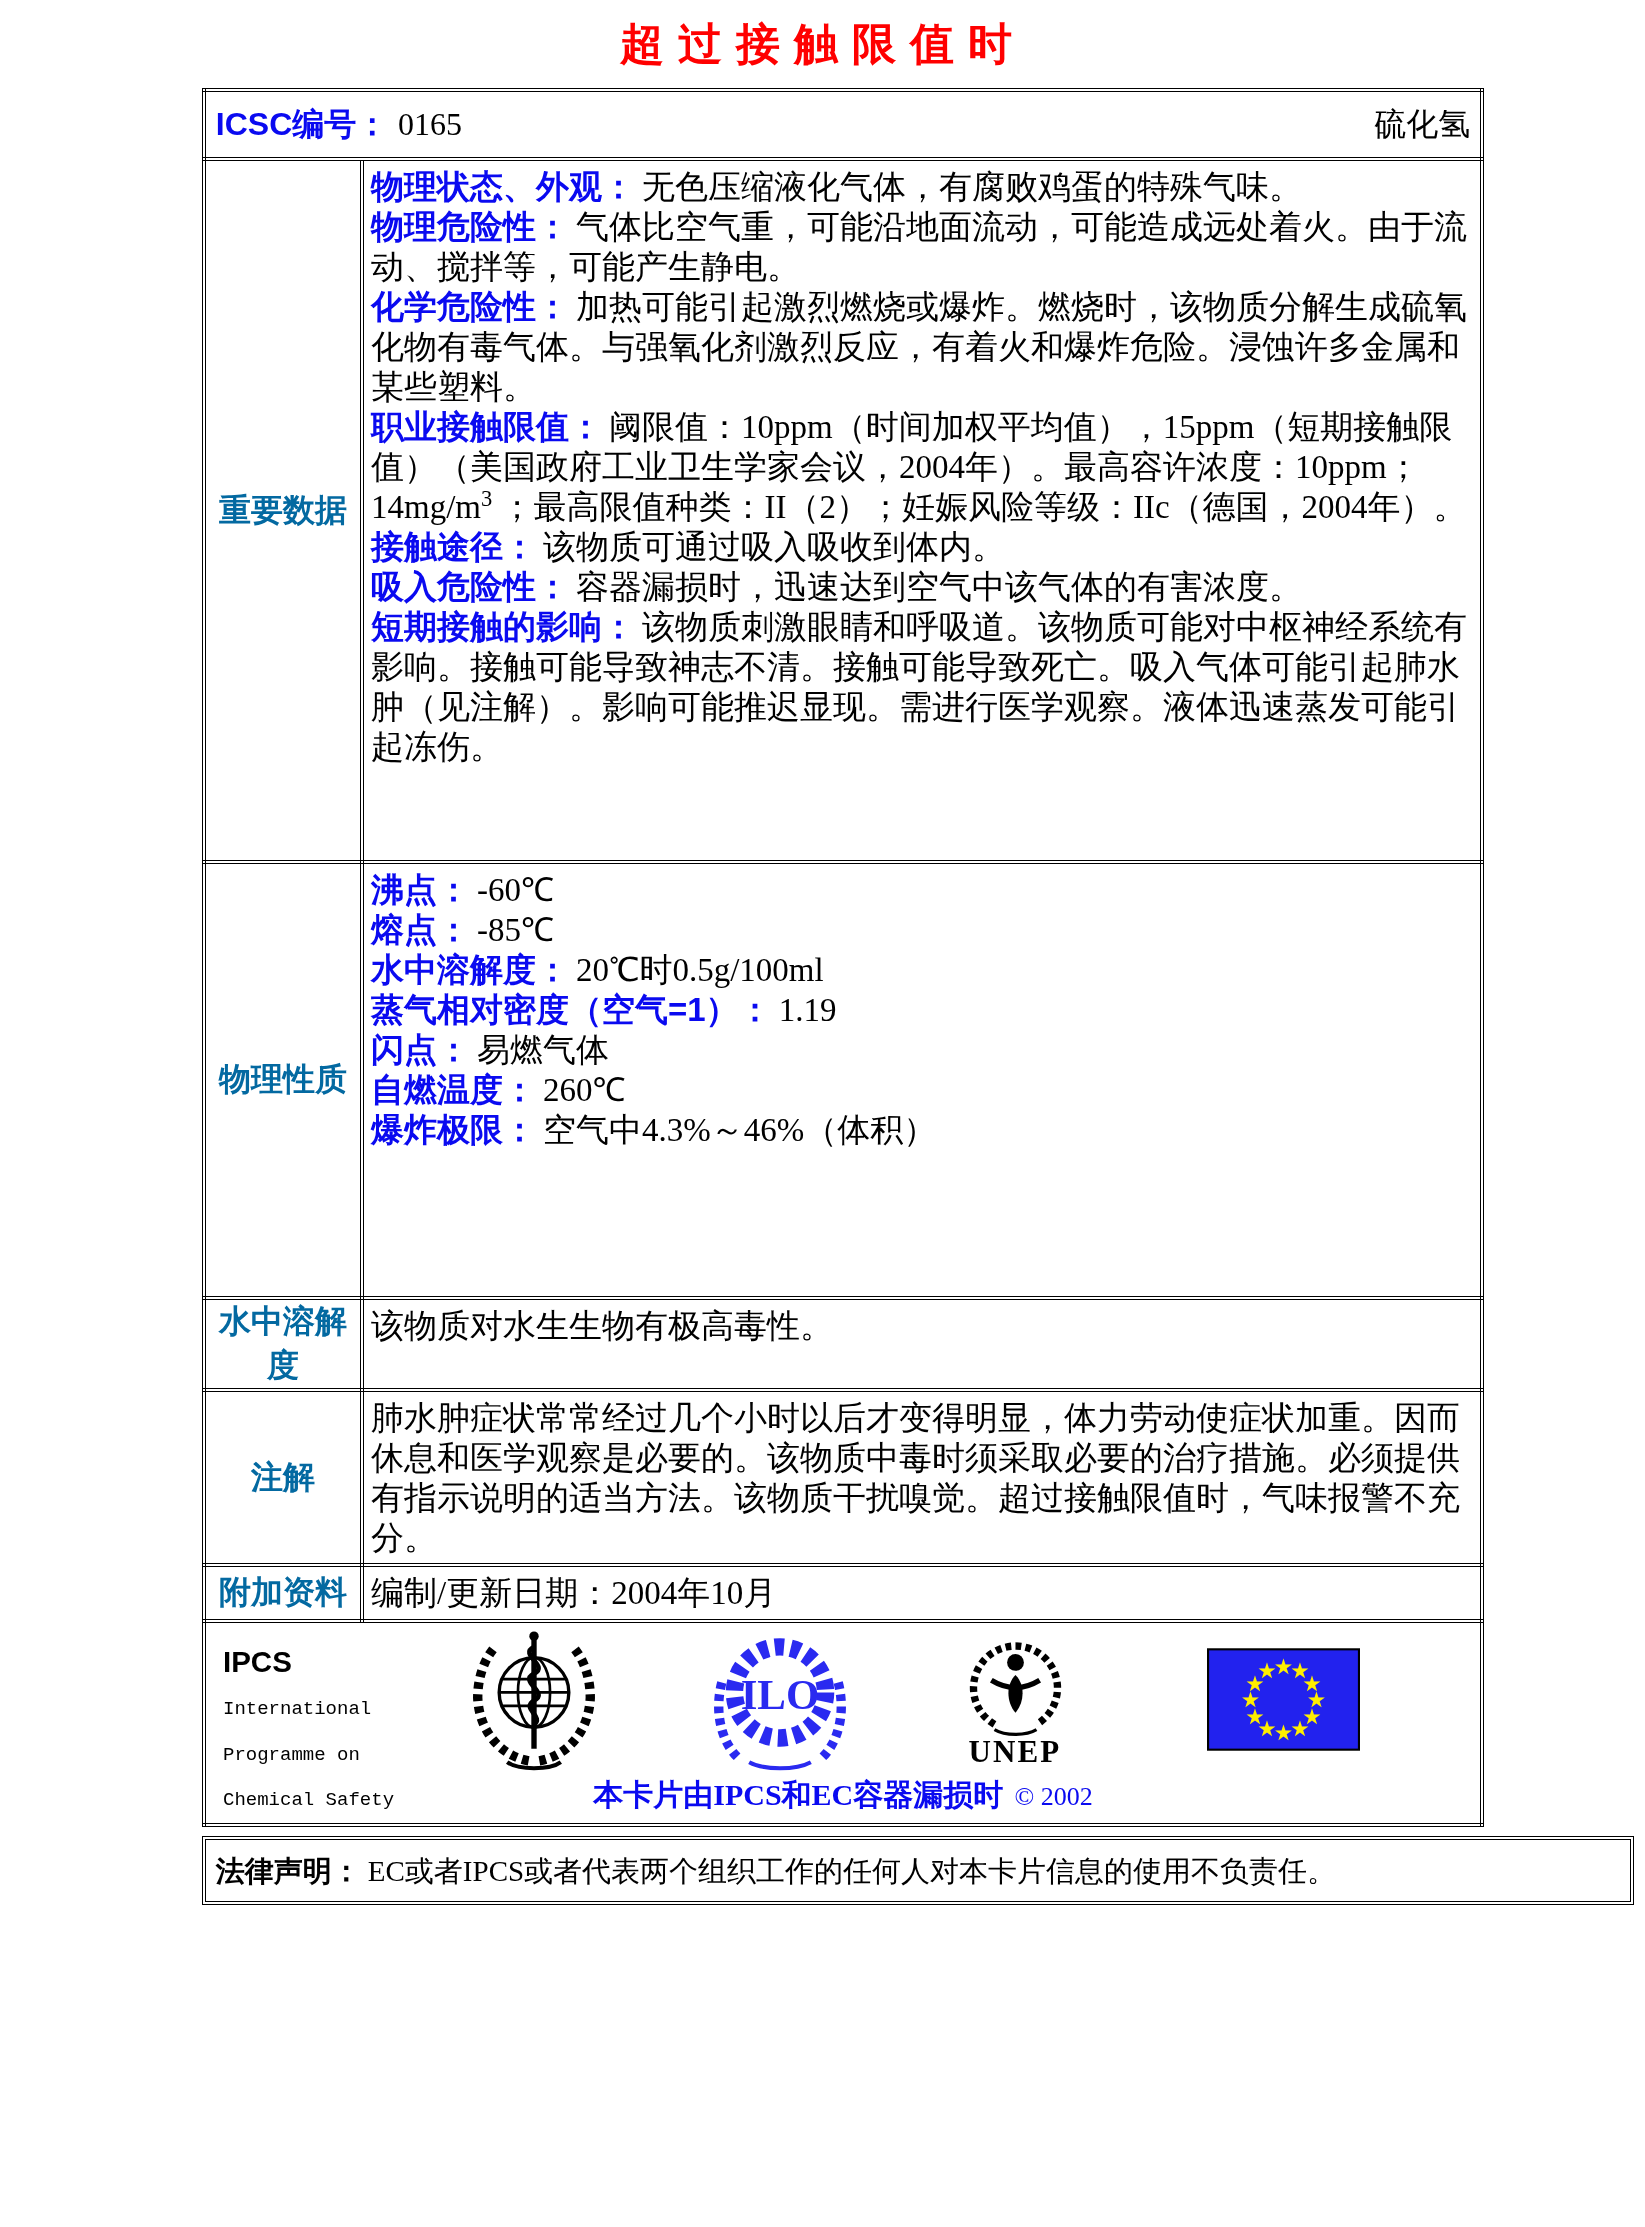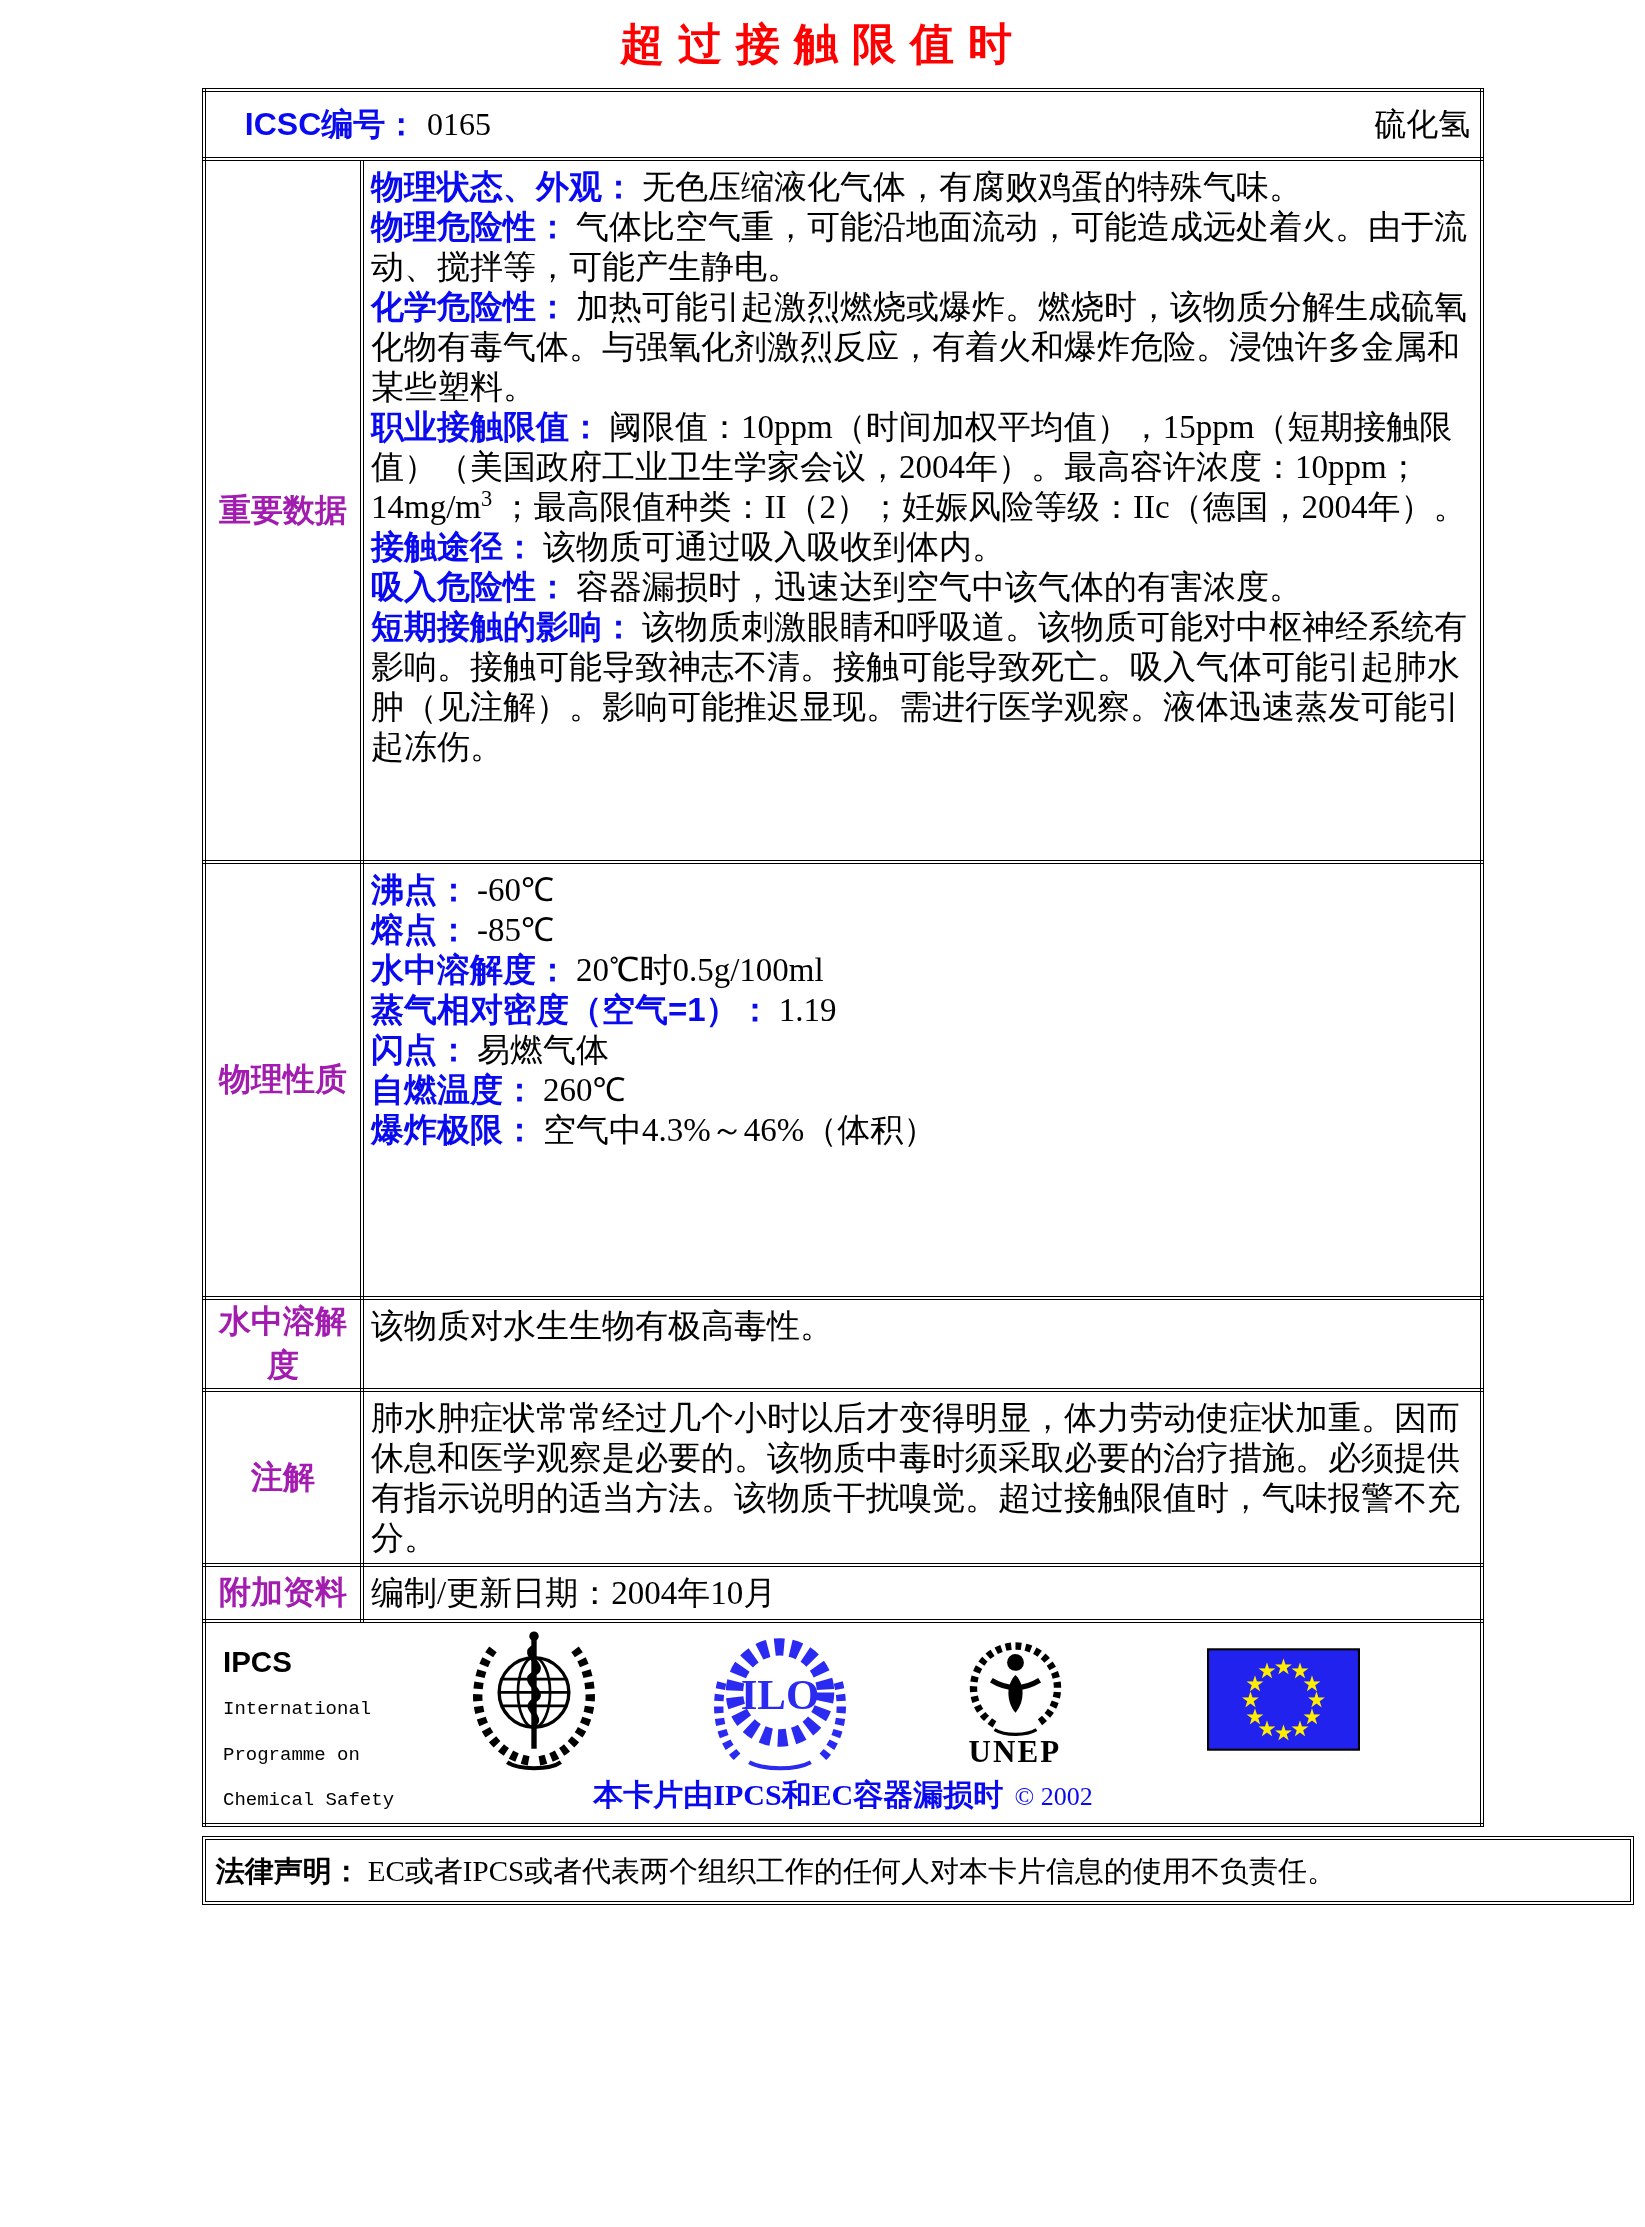--- a/index.html
+++ b/index.html
@@ -17,40 +17,40 @@
   table.card{
     border-collapse:collapse;table-layout:fixed;
     width:1282px;margin:19.7px 0 0 202px;
   }
   table.card, table.card th, table.card td{
     border:4.9px double #000;
   }
   col.label-col{width:158px;}
   th.row-head{vertical-align:middle;text-align:center;padding:0;background:#fff;font-weight:bold;}
   .rowlabel{
-    color:#a21caf;font-family:"Liberation Sans",sans-serif;
+    color:#0369a1;font-family:"Liberation Sans",sans-serif;
     font-weight:bold;font-size:32px;
   }
   td.content{
     vertical-align:top;padding:5.6px 7px;background:#fff;
     font-size:33px;line-height:40px;
   }
   .lbl{
     color:#0a0af0;font-family:"Liberation Sans",sans-serif;
     font-weight:bold;margin-right:7px;
   }
   p.item{margin:0;}
   sup.sp{font-size:22.5px;line-height:0;}
   
   td.icsc-cell{padding:0;}
   .icsc-bar{
     height:65px;display:flex;align-items:center;justify-content:space-between;
     padding:0 9.8px;font-size:32px;
   }
-  .icsc-left{display:flex;align-items:center;margin-left:29px;}
+  .icsc-left{display:flex;align-items:center;}
   .icsc-num{margin-left:9.8px;color:#000;}
   
   td.logos-cell{padding:8px;height:184px;position:relative;}
   .ipcs-block{position:absolute;left:17px;top:22.5px;color:#000;}
   .ipcs-acronym{font-family:"Liberation Sans",sans-serif;font-weight:bold;font-size:29.5px;line-height:34px;}
   .ipcs-line{font-family:Liberation Mono, monospace;font-size:19px;line-height:29.5px;margin-top:16px;}
   .logo{position:absolute;}
   .who-logo{left:261px;top:5.6px;}
   .ilo-logo{left:507px;top:5.6px;color:#2a2af0;}
   .unep-logo{left:746px;top:9.8px;width:126px;text-align:center;color:#000;}

